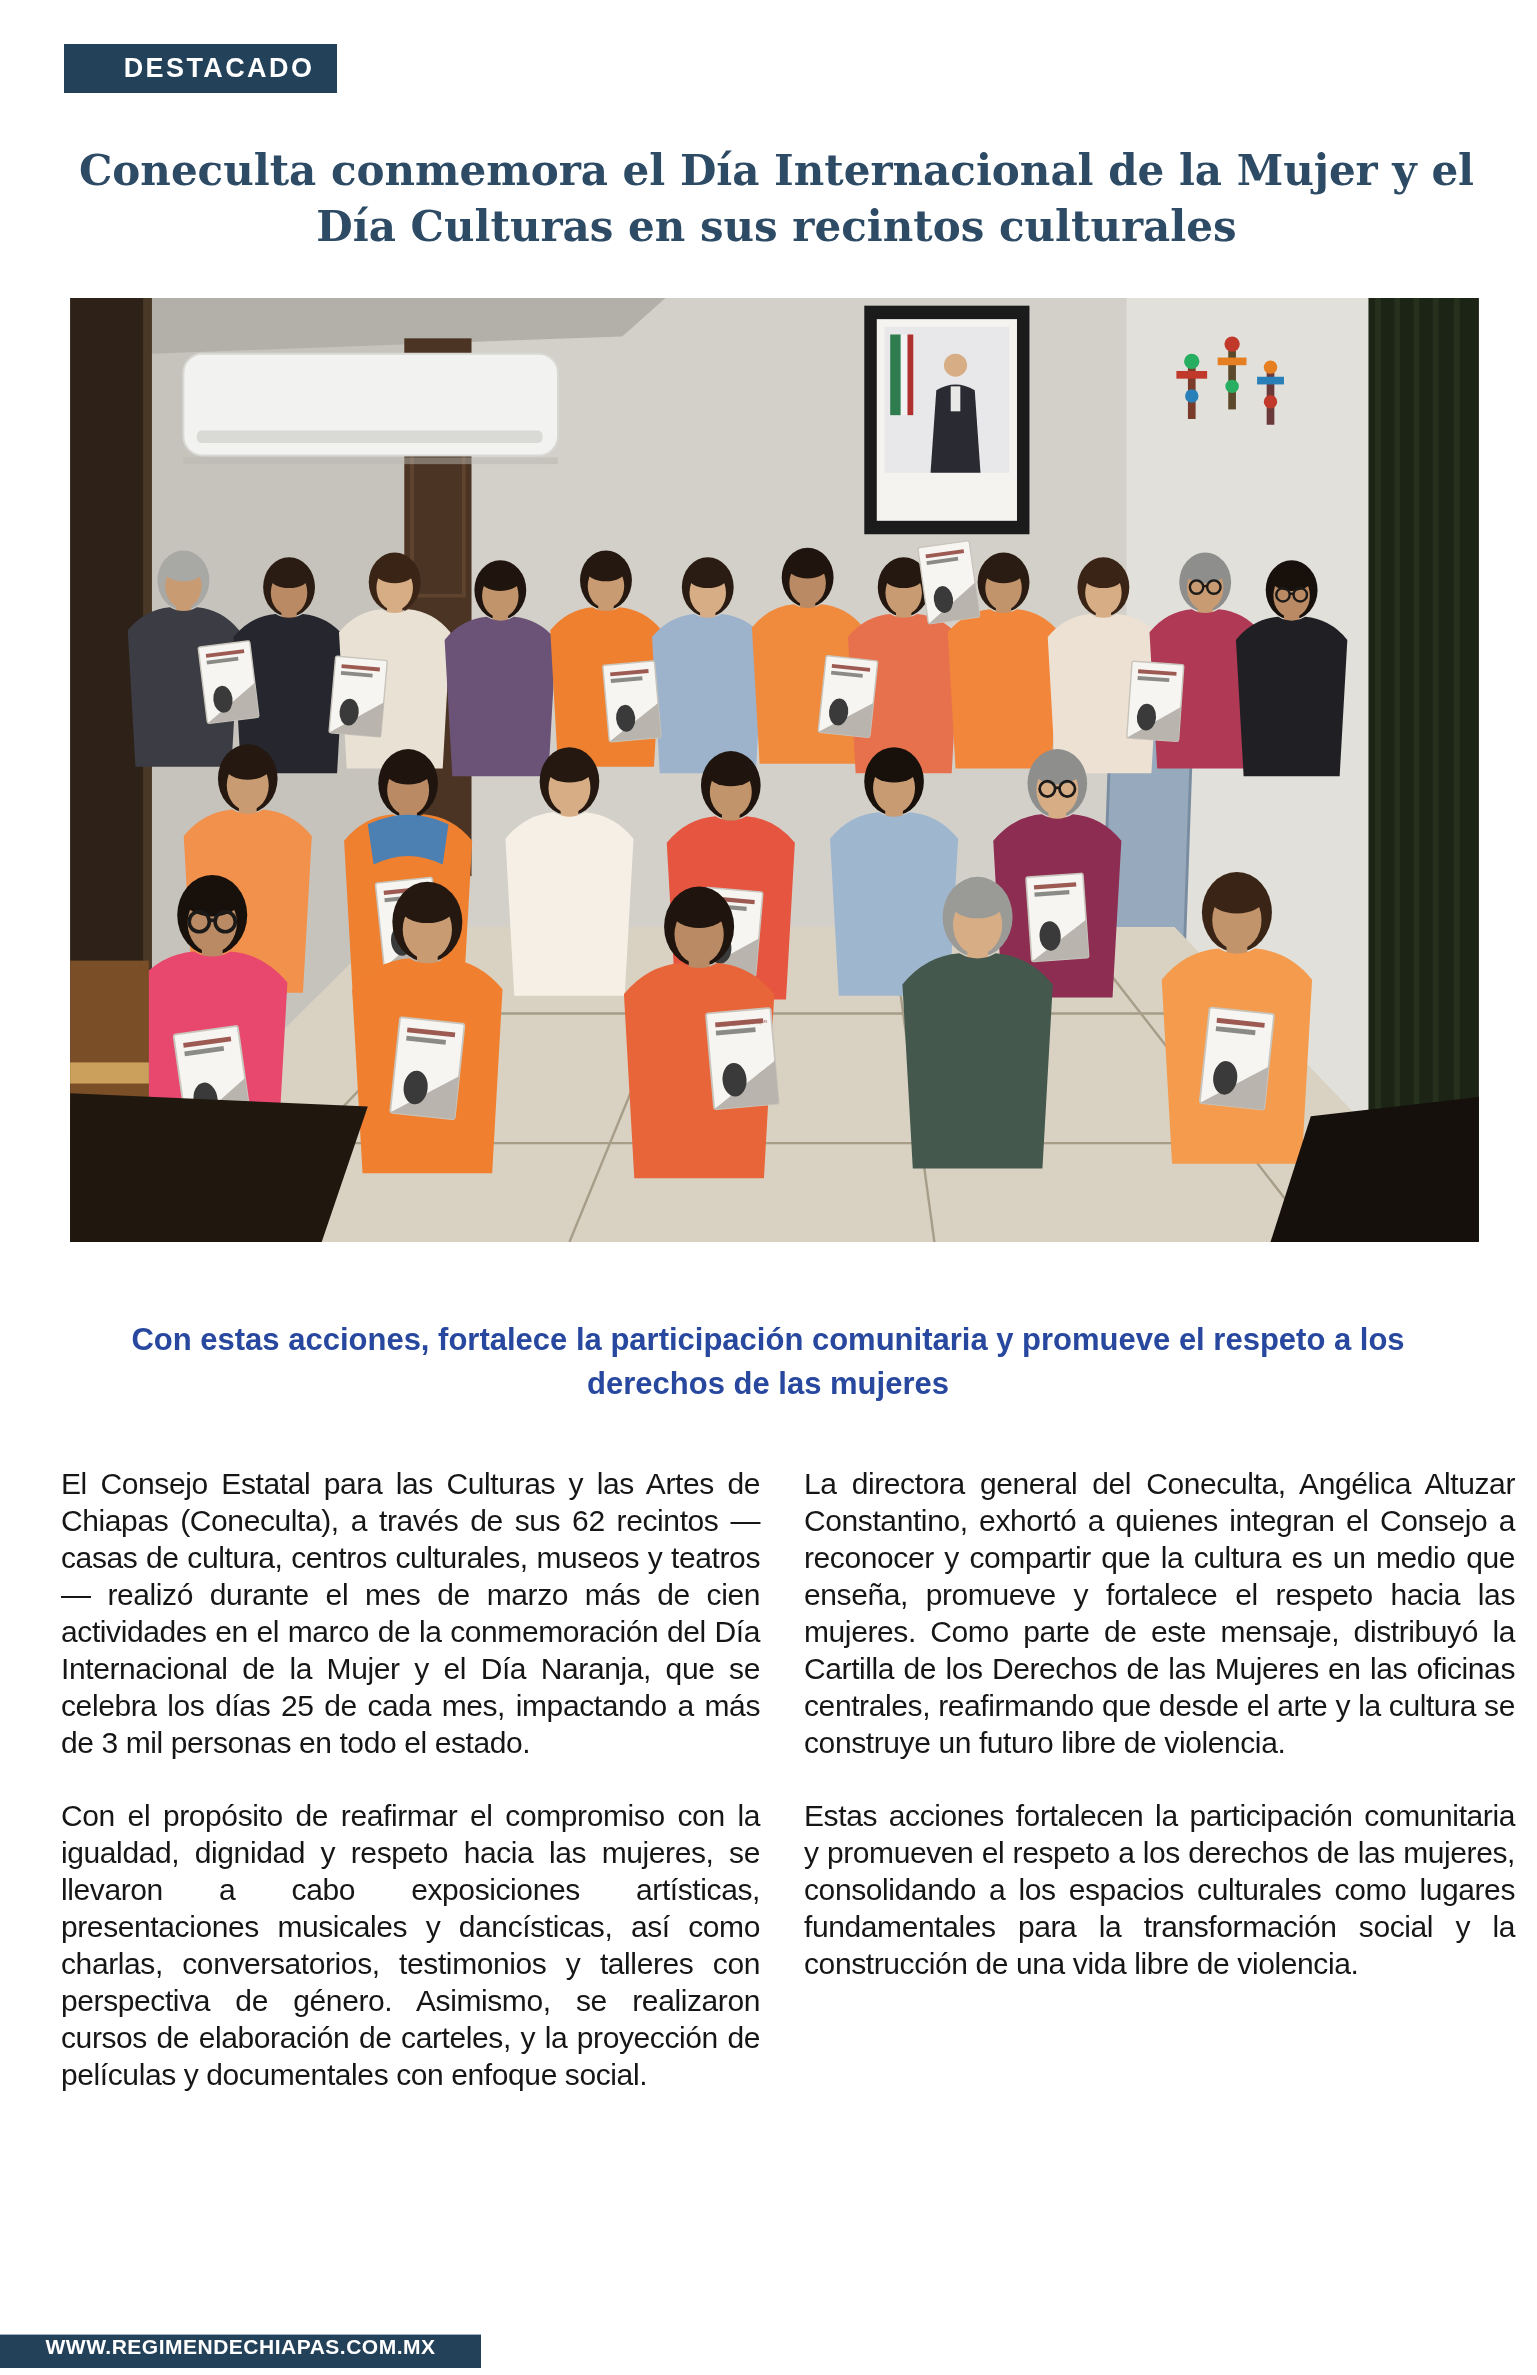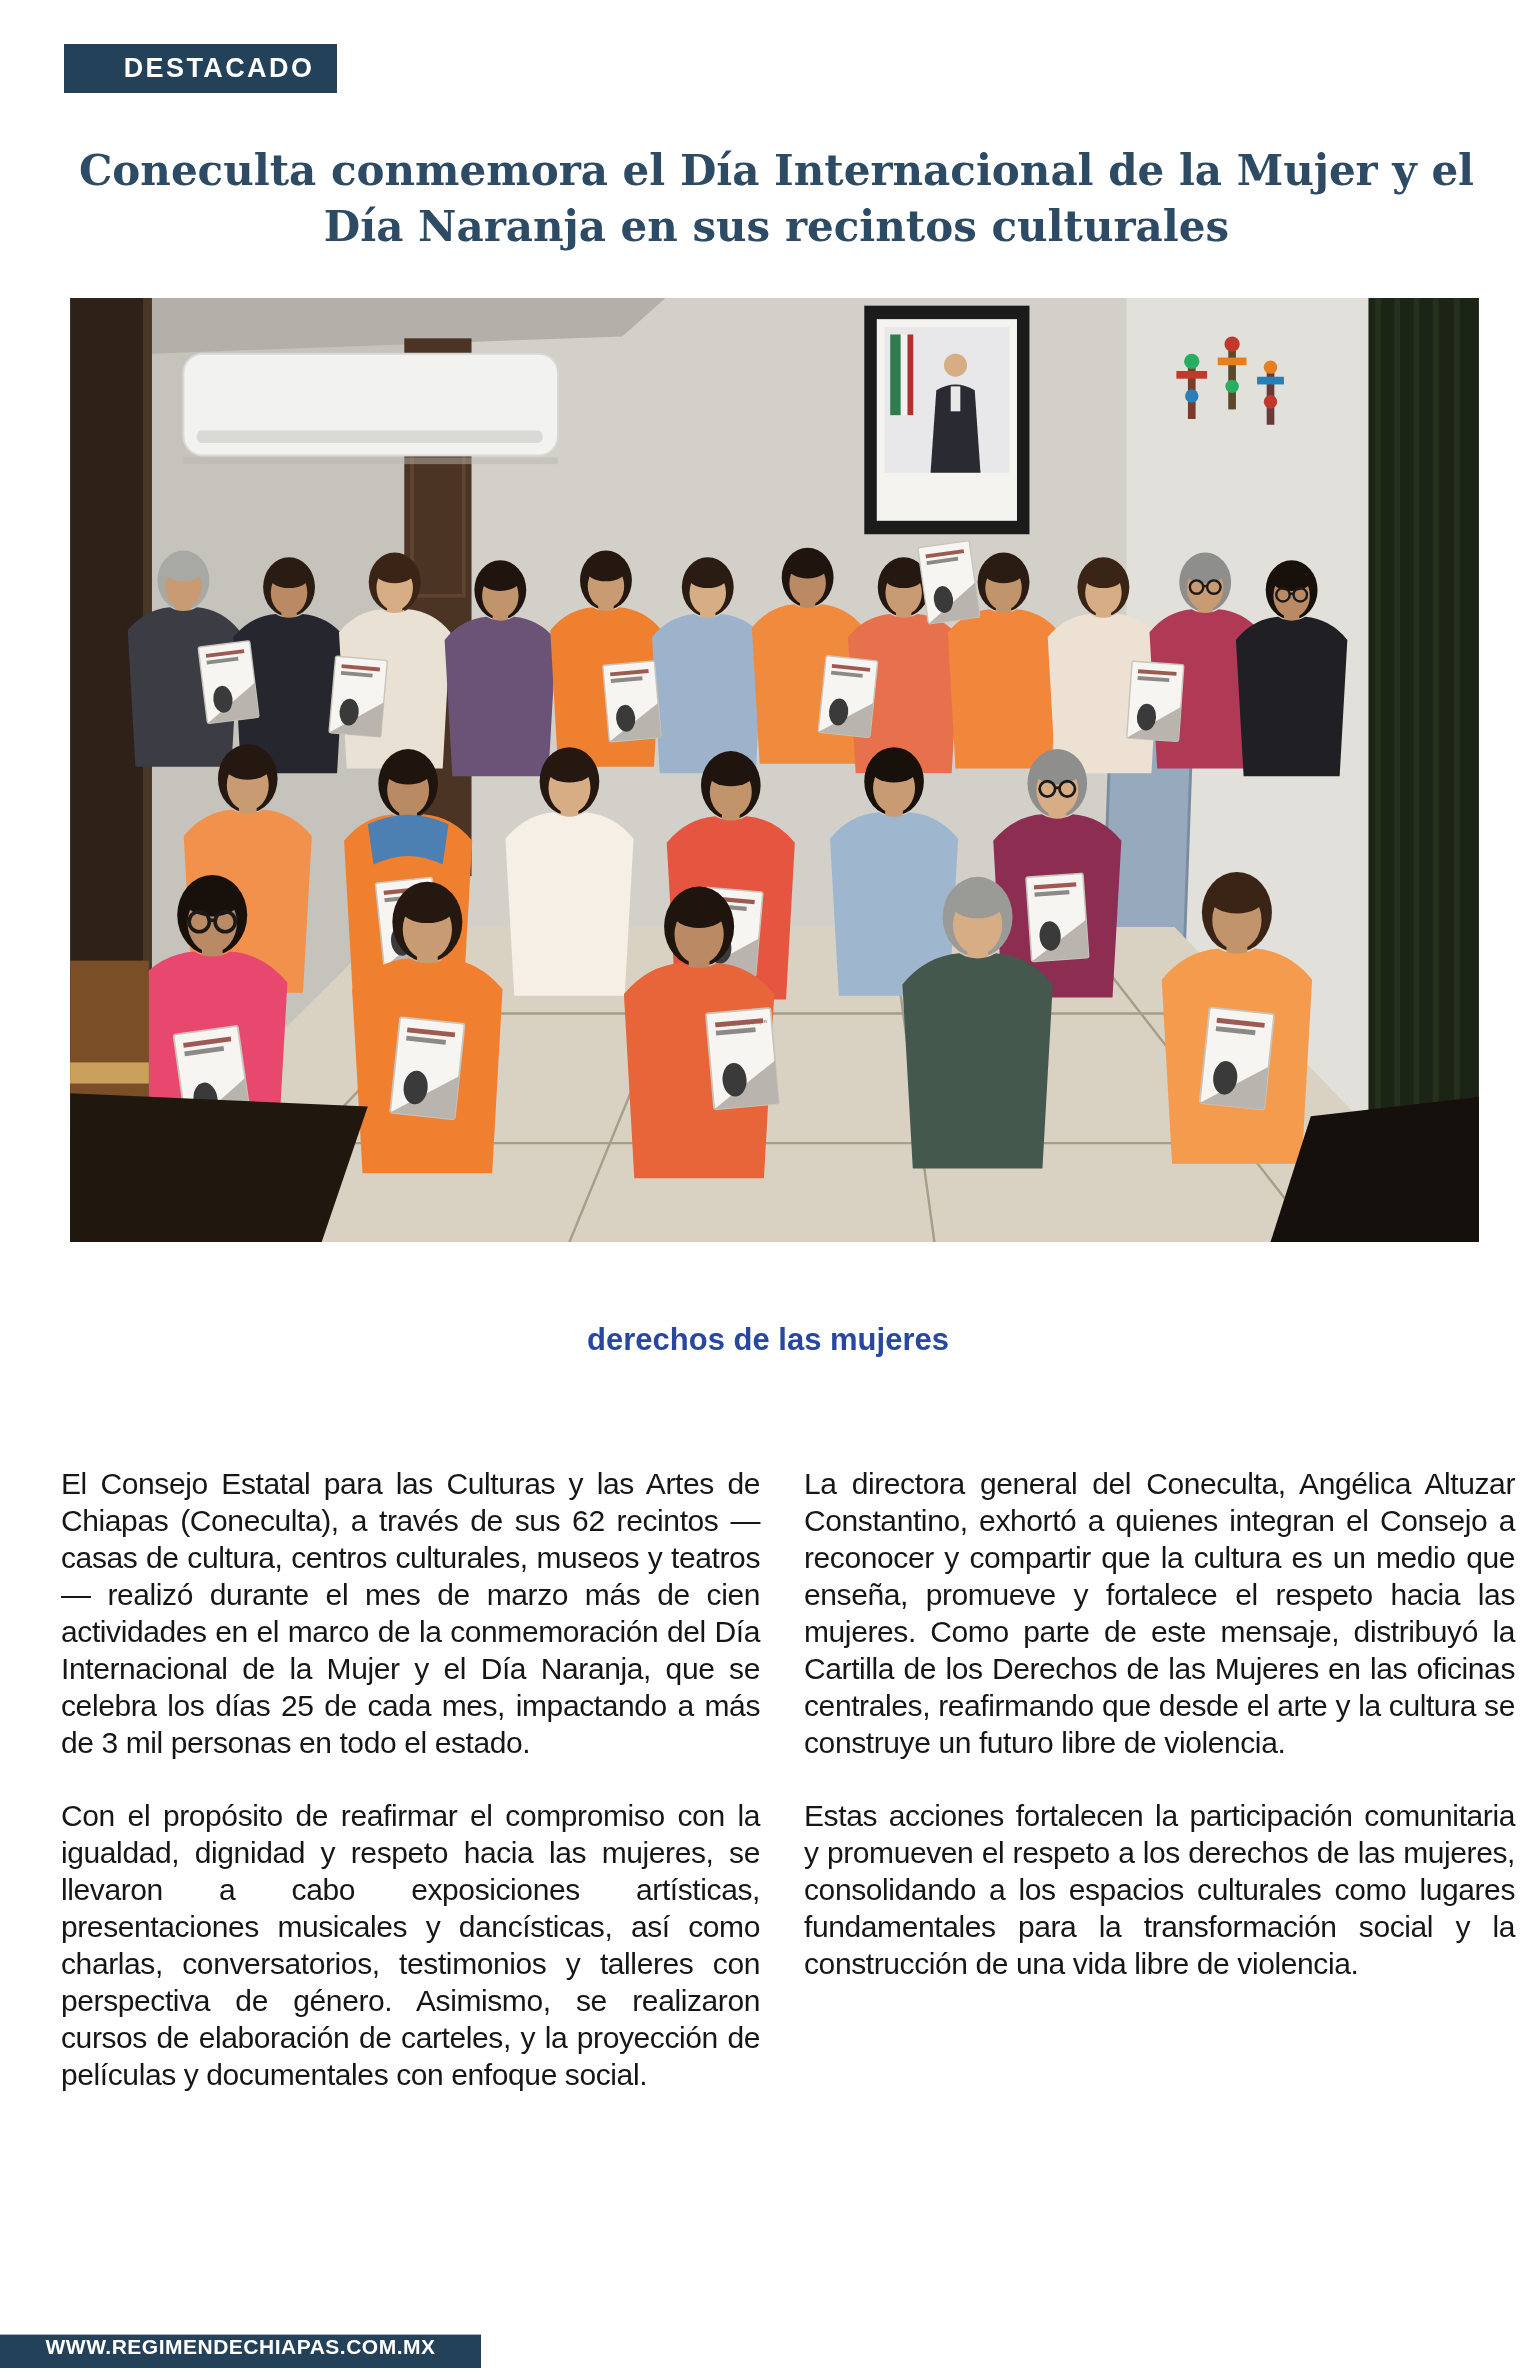--- a/index.html
+++ b/index.html
@@ -36,21 +36,21 @@
 </style>
 </head>
 <body>
 
 <div class="page">
 
   <div class="badge">DESTACADO</div>
 
   <h1 class="title">
     <span>Coneculta conmemora el Día Internacional de la Mujer y el</span>
-    <span>Día Naranja en sus recintos culturales</span>
+    <span>Día Culturas en sus recintos culturales</span>
   </h1>
 
   <div class="photo">
     <svg width="1409" height="944" viewBox="0 0 1467 983" xmlns="http://www.w3.org/2000/svg">
       <defs>
         <g id="person">
           <ellipse cx="0" cy="-4" rx="27" ry="31" fill="var(--hair,#241810)"></ellipse>
           <rect x="-8" y="14" width="16" height="15" fill="var(--skin,#c99b72)"></rect>
           <ellipse cx="0" cy="2" rx="19" ry="23" fill="var(--skin,#c99b72)"></ellipse>
           <ellipse cx="0" cy="-15" rx="21" ry="12" fill="var(--hair,#241810)"></ellipse>
@@ -197,20 +197,21 @@
       <g>
         <rect x="0" y="690" width="82" height="180" fill="#7a4e26"></rect>
         <rect x="0" y="796" width="82" height="22" fill="#caa05c"></rect>
       </g>
       <polygon points="0,828 310,842 262,983 0,983" fill="#20180f"></polygon>
       <polygon points="1250,983 1292,852 1467,832 1467,983" fill="#15100b"></polygon>
     </svg>
   </div>
 
   <div class="subtitle">
+    <span>Con estas acciones, fortalece la participación comunitaria y promueve el respeto a los</span>
     <span>derechos de las mujeres</span>
   </div>
 
   <div class="col col-left">
     <p>El Consejo Estatal para las Culturas y las Artes de Chiapas (Coneculta), a través de sus 62 recintos —casas de cultura, centros culturales, museos y teatros— realizó durante el mes de marzo más de cien actividades en el marco de la conmemoración del Día Internacional de la Mujer y el Día Naranja, que se celebra los días 25 de cada mes, impactando a más de 3 mil personas en todo el estado.</p>
     <p>Con el propósito de reafirmar el compromiso con la igualdad, dignidad y respeto hacia las mujeres, se llevaron a cabo exposiciones artísticas, presentaciones musicales y dancísticas, así como charlas, conversatorios, testimonios y talleres con perspectiva de género. Asimismo, se realizaron cursos de elaboración de carteles, y la proyección de películas y documentales con enfoque social.</p>
   </div>
 
   <div class="col col-right">
     <p>La directora general del Coneculta, Angélica Altuzar Constantino, exhortó a quienes integran el Consejo a reconocer y compartir que la cultura es un medio que enseña, promueve y fortalece el respeto hacia las mujeres. Como parte de este mensaje, distribuyó la Cartilla de los Derechos de las Mujeres en las oficinas centrales, reafirmando que desde el arte y la cultura se construye un futuro libre de violencia.</p>

